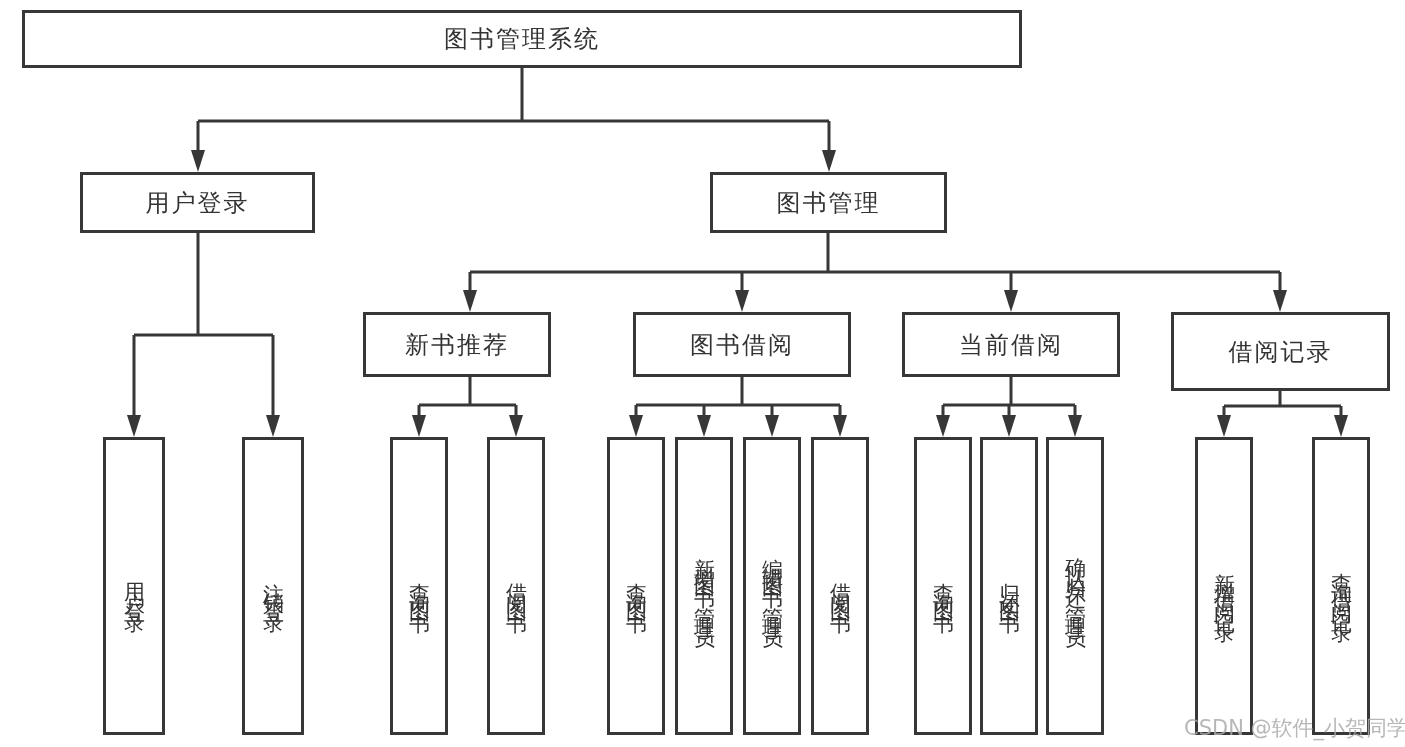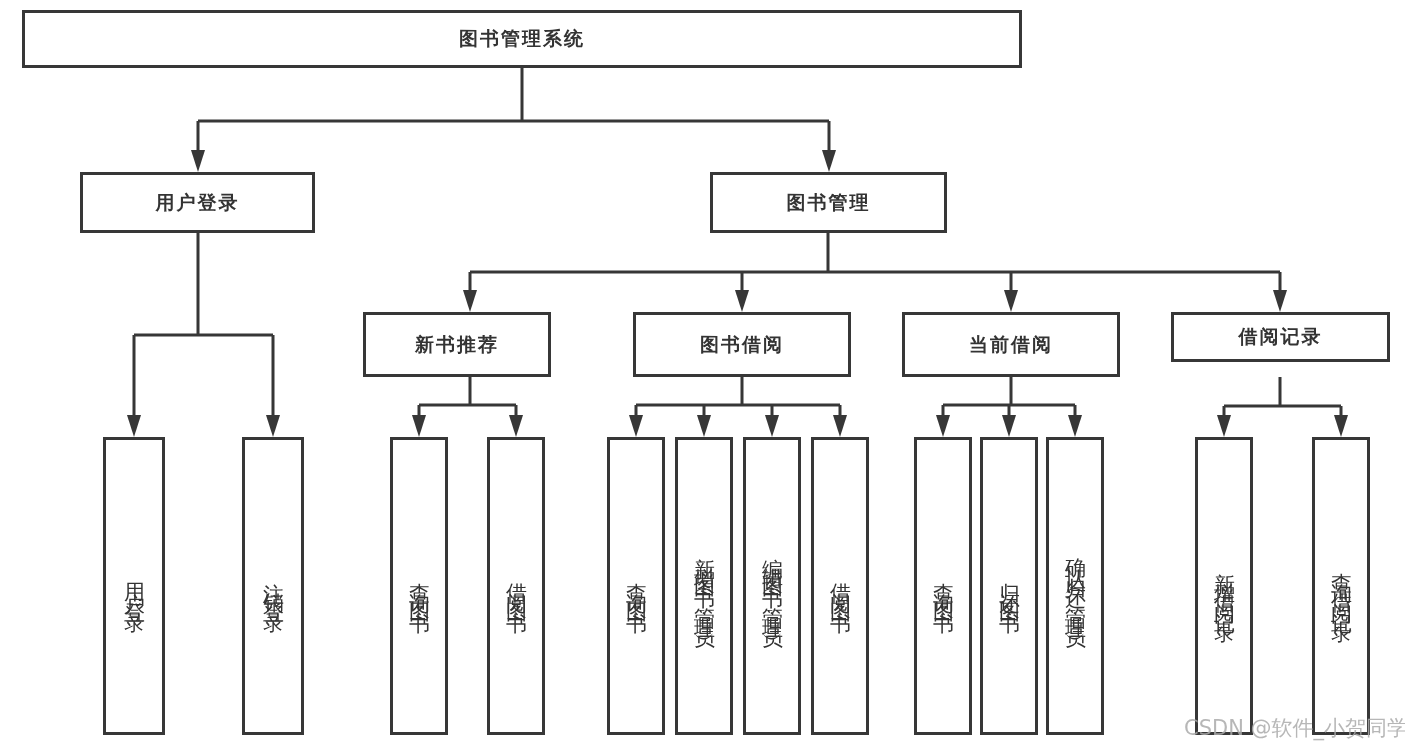--- a/index.html
+++ b/index.html
@@ -32,24 +32,23 @@
     position: absolute;
     box-sizing: border-box;
     background: var(--box-fill, #ffffff);
     border: 3px solid var(--box-border, #373737);
     display: flex;
     align-items: center;
     justify-content: center;
     color: var(--text, #333333);
   }
   .node.h span {
-    font-size: 19px;
+    font-size: 24px;
     letter-spacing: 2px;
     white-space: nowrap;
-    font-weight: bold;
   }
   .node.leaf span {
     writing-mode: vertical-rl;
     text-orientation: mixed;
     font-size: 21px;
     letter-spacing: 10px;
     line-height: 1;
   }
   .watermark {
     position: absolute;
@@ -116,21 +115,21 @@
 
   <div class="node h" style="left:363px; top:312px; width:188px; height:65px;">
     <span>新书推荐</span>
   </div>
   <div class="node h" style="left:633px; top:312px; width:218px; height:65px;">
     <span>图书借阅</span>
   </div>
   <div class="node h" style="left:902px; top:312px; width:218px; height:65px;">
     <span>当前借阅</span>
   </div>
-  <div class="node h" style="left:1171px; top:312px; width:219px; height:50px;justify-content:center;">
+  <div class="node h" style="left:1171px; top:312px; width:219px; height:79px;justify-content:center;">
     <span>借阅记录</span>
   </div>
 
   <div class="node leaf" style="left:103px; top:437px; width:62px; height:298px;">
     <span>用户登录</span>
   </div>
   <div class="node leaf" style="left:242px; top:437px; width:62px; height:298px;">
     <span>注销登录</span>
   </div>
 

